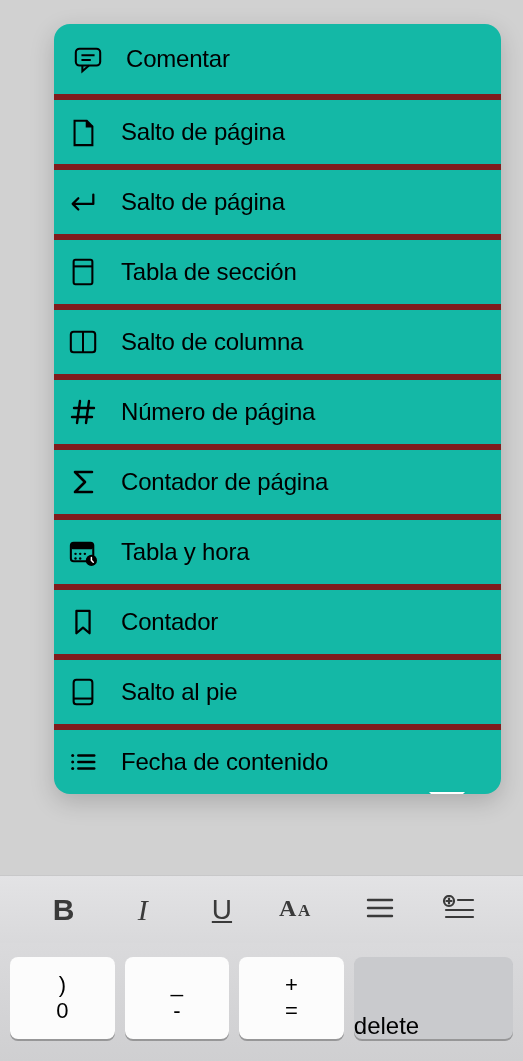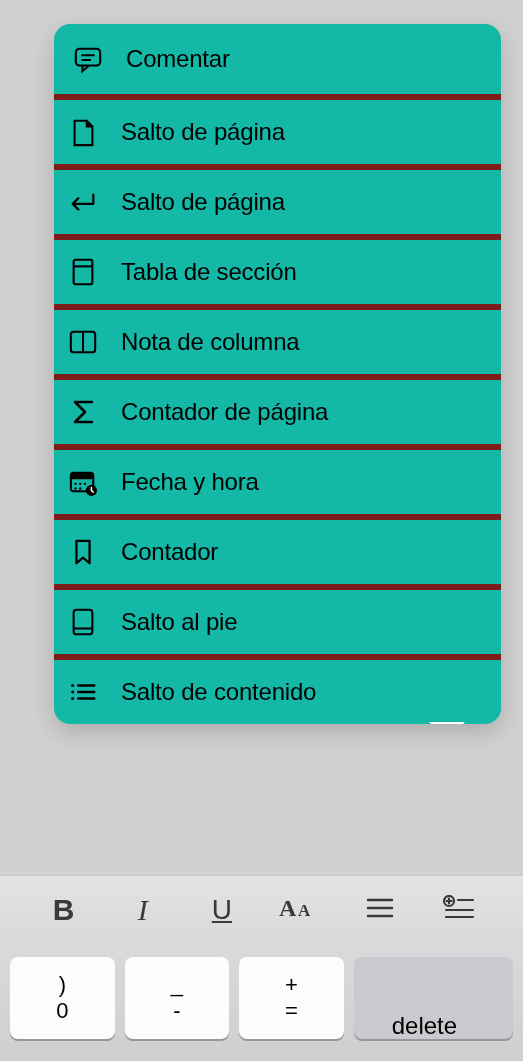--- a/index.html
+++ b/index.html
@@ -104,21 +104,21 @@
       cursor: pointer;
       line-height: 1.1;
     }
     .key .top { font-size: 22px; }
     .key .bot { font-size: 22px; }
     .key-delete {
       flex: 1.35;
       background: #c9cacd;
       font-size: 24px;
       color: #000;
-      justify-content: center;
+      justify-content: flex-start;
       align-items: flex-end;
       padding-right: 18px;
       flex-direction: row;
     }
   </style>
 </head>
 <body>
 
 <div class="popup">
 
@@ -164,23 +164,34 @@
     <span class="menu-label">Tabla de sección</span>
   </div>
 
   <div class="menu-item">
     <span class="menu-icon">
       <svg width="30" height="28" viewBox="0 0 32 28" fill="none" stroke="#000" stroke-width="2.2">
         <rect x="3" y="3" width="26" height="22" rx="3"></rect>
         <line x1="16" y1="3" x2="16" y2="25"></line>
       </svg>
     </span>
-    <span class="menu-label">Nota de columna</span>
-  </div>
-
+    <span class="menu-label">Salto de columna</span>
+  </div>
+
+  <div class="menu-item">
+    <span class="menu-icon">
+      <svg width="28" height="28" viewBox="0 0 28 28" fill="none" stroke="#000" stroke-width="2.4" stroke-linecap="round">
+        <line x1="5" y1="10" x2="25" y2="10"></line>
+        <line x1="3" y1="19" x2="23" y2="19"></line>
+        <line x1="11" y1="3" x2="8" y2="25"></line>
+        <line x1="20" y1="3" x2="17" y2="25"></line>
+      </svg>
+    </span>
+    <span class="menu-label">Número de página</span>
+  </div>
 
   <div class="menu-item">
     <span class="menu-icon">
       <svg width="26" height="28" viewBox="0 0 26 28" fill="none" stroke="#000" stroke-width="2.6" stroke-linejoin="round" stroke-linecap="round">
         <path d="M22 4 H5 L15 14 L5 24 H22"></path>
       </svg>
     </span>
     <span class="menu-label">Contador de página</span>
   </div>
 
@@ -191,21 +202,21 @@
         <rect x="3" y="5" width="24" height="7" rx="3" fill="#000"></rect>
         <circle cx="8" cy="17" r="1.3" fill="#000"></circle>
         <circle cx="13" cy="17" r="1.3" fill="#000"></circle>
         <circle cx="18" cy="17" r="1.3" fill="#000"></circle>
         <circle cx="8" cy="22" r="1.3" fill="#000"></circle>
         <circle cx="13" cy="22" r="1.3" fill="#000"></circle>
         <circle cx="25" cy="24" r="6" fill="#000"></circle>
         <path d="M25 21 V24 L27 26" stroke="#fff" stroke-width="1.6" stroke-linecap="round"></path>
       </svg>
     </span>
-    <span class="menu-label">Fecha y hora</span>
+    <span class="menu-label">Tabla y hora</span>
   </div>
 
   <div class="menu-item">
     <span class="menu-icon">
       <svg width="24" height="30" viewBox="0 0 24 32" fill="none" stroke="#000" stroke-width="2.4" stroke-linejoin="round">
         <path d="M5 4 H19 V28 L12 22 L5 28 Z"></path>
       </svg>
     </span>
     <span class="menu-label">Contador</span>
   </div>
@@ -224,21 +235,21 @@
     <span class="menu-icon">
       <svg width="30" height="24" viewBox="0 0 32 24" fill="none" stroke="#000" stroke-width="2.6" stroke-linecap="round">
         <circle cx="5" cy="5" r="1.6" fill="#000" stroke="none"></circle>
         <circle cx="5" cy="12" r="1.6" fill="#000" stroke="none"></circle>
         <circle cx="5" cy="19" r="1.6" fill="#000" stroke="none"></circle>
         <line x1="11" y1="5" x2="28" y2="5"></line>
         <line x1="11" y1="12" x2="28" y2="12"></line>
         <line x1="11" y1="19" x2="28" y2="19"></line>
       </svg>
     </span>
-    <span class="menu-label">Salto de contenido</span>
+    <span class="menu-label">Fecha de contenido</span>
   </div>
 
 </div>
 
 <div class="toolbar">
   <div class="tb-btn">
     <span style="font-weight:800;font-size:30px;">B</span>
   </div>
   <div class="tb-btn">
     <span style="font-style:italic;font-family:Georgia,serif;font-size:30px;">I</span>

